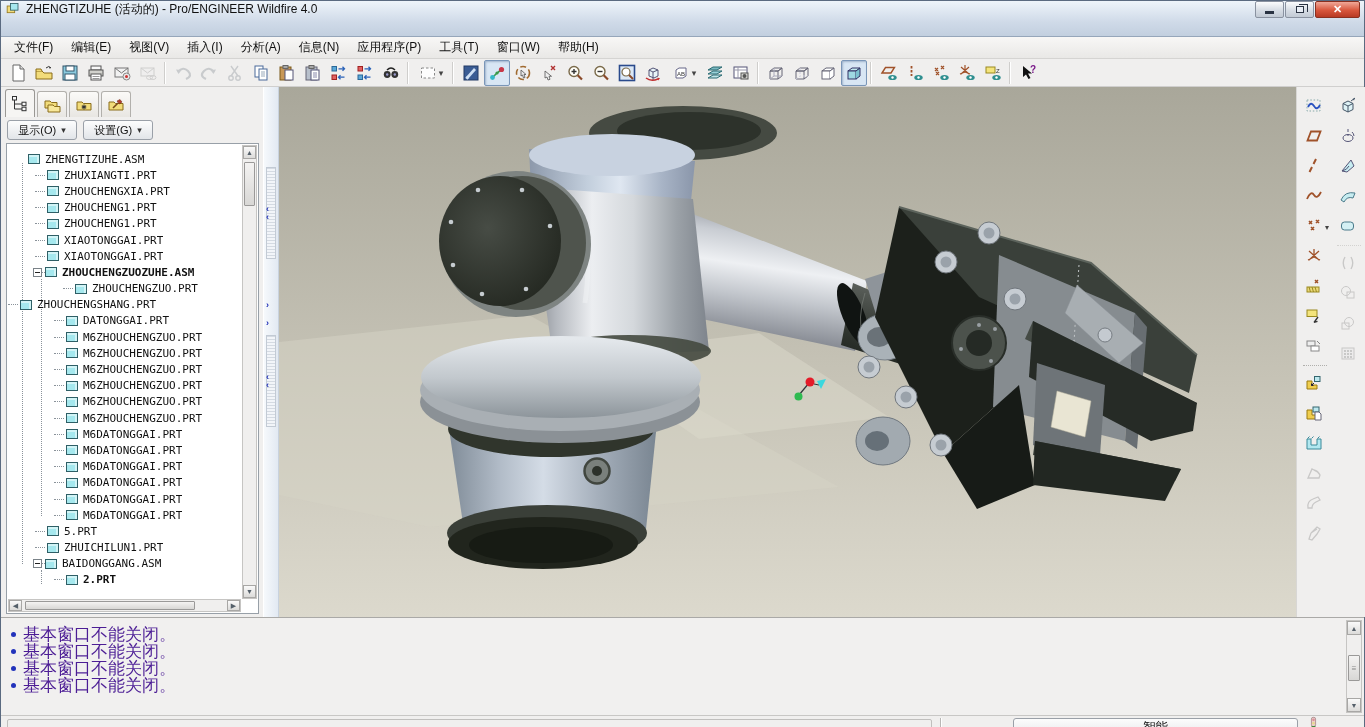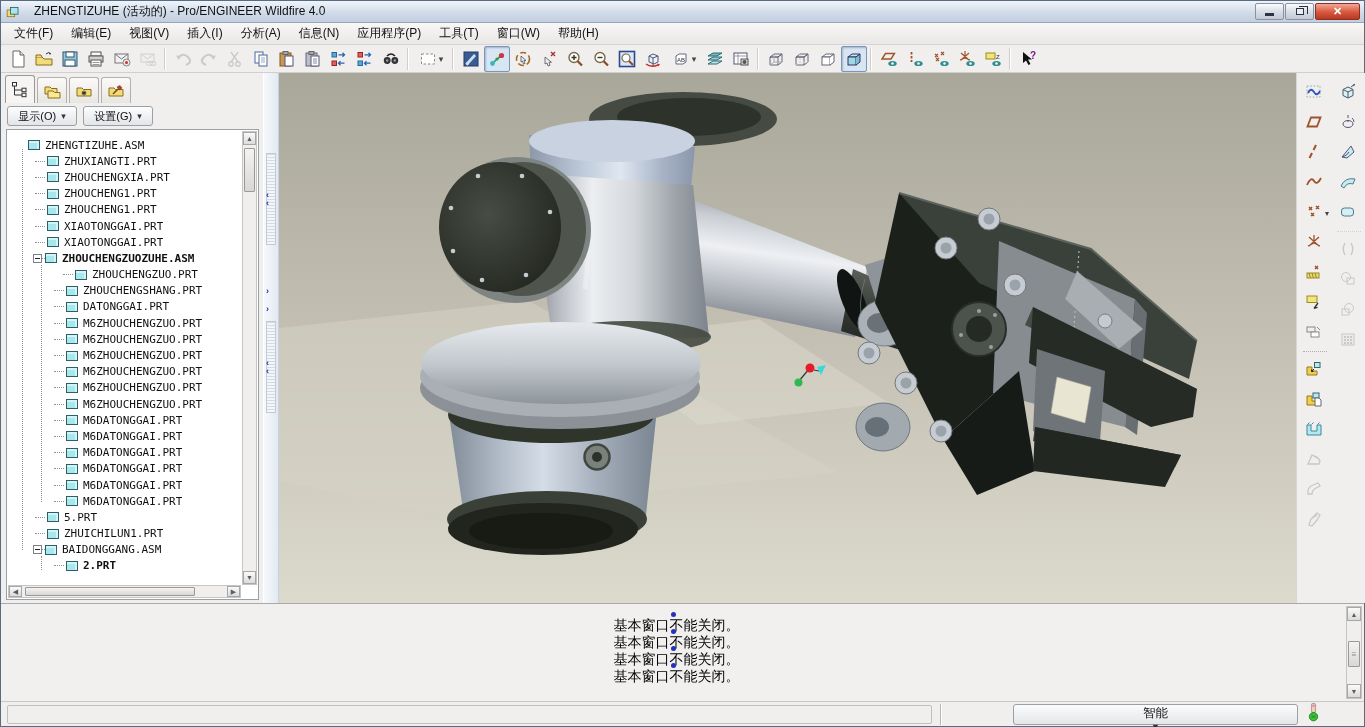--- a/index.html
+++ b/index.html
@@ -1,21 +1,21 @@
 <!DOCTYPE html>
 <html><head>
 <meta charset="utf-8">
 <style>
   * { margin:0; padding:0; box-sizing:border-box; }
   html,body { width:1365px; height:727px; overflow:hidden; }
   body { font-family:"Liberation Sans", sans-serif; font-size:12px; color:#111; background:#f0efee; }
   .window { width:1365px; height:727px; position:relative; border:1px solid #5a6a80; display:flex; flex-direction:column; background:#f0efee; }
 
   
-  .titlebar { height:22px; background:linear-gradient(#eef4fa, #cfdae8 60%, #c2cfdf); border-bottom:1px solid #96a6ba; display:flex; align-items:center; padding:0 4px; flex:0 0 auto;gap:8px; }
+  .titlebar { height:36px; background:linear-gradient(#eef4fa, #cfdae8 60%, #c2cfdf); border-bottom:1px solid #96a6ba; display:flex; padding:0 4px; flex:0 0 auto; }
   .titlebar .appicon { width:16px; height:14px; margin-right:5px; flex:0 0 auto; }
   .titlebar .ttext { flex:1; font-size:12px; color:#111; white-space:nowrap; overflow:hidden; }
   .winbtns { display:flex; gap:1px; }
   .wbtn { width:29px; height:17px; border:1px solid #8a92a0; border-radius:2px; background:linear-gradient(#fbfcfd,#d6dce4 55%,#c2cad4); display:flex; align-items:center; justify-content:center; cursor:default; }
   .wbtn.close { background:linear-gradient(#f0a898,#d8563c 55%,#b83a24); border-color:#8a3020; color:#fff; font-weight:bold; font-size:11px; width:45px; }
   .glyph-min { width:9px; height:3px; background:#2a3342; margin-top:6px; }
   .glyph-restore { width:8px; height:7px; border:1px solid #2a3342; position:relative; background:#e8edf4; }
   .glyph-restore::before { content:""; position:absolute; left:2px; top:-3px; width:8px; height:7px; border:1px solid #2a3342; border-bottom:none; border-left:none; }
 
   
@@ -79,21 +79,21 @@
   .righttb { width:70px; background:#f0efee; border-left:1px solid #d8d7d5; display:flex; padding-top:6px; flex:0 0 auto; }
   .rt-col { width:34px; display:flex; flex-direction:column; align-items:center; }
   .rbtn { width:28px; height:26px; margin-bottom:4px; display:flex; align-items:center; justify-content:center; border:1px solid transparent; border-radius:2px; position:relative; }
   .rbtn.grayed { opacity:.45; }
   .rbtn.dd::after { content:"▾"; font-size:8px; color:#444; position:absolute; right:-2px; top:9px; }
   .rbtn.septop { margin-top:7px; }
   .rbtn.septop::before { content:""; position:absolute; top:-6px; left:2px; width:24px; border-top:1px dotted #b0afac; }
 
   
   .messages { height:98px; background:#f1f0ef; border-top:1px solid #aaa9a7; position:relative; padding:8px 22px 0 10px; flex:0 0 auto; }
-  .msgrow { height:17px; display:flex; align-items:center; font-size:14px; color:#000000;flex-direction:column; }
+  .msgrow { height:17px; display:flex; align-items:center; font-size:17px; color:#4c1d95; }
   .msgrow .dot { width:5px; height:5px; border-radius:50%; background:#2233bb; margin-right:7px; flex:0 0 auto; }
   .msg-vscroll { right:2px; top:2px; bottom:2px; width:16px; }
   .msg-vscroll .sb-btn { position:absolute; left:0; width:14px; height:14px; }
   .msg-vscroll .sb-thumb { position:absolute; left:1px; width:12px; display:flex; align-items:center; justify-content:center; color:#888; font-size:8px; letter-spacing:0; }
 
   
   .statusbar { height:27px; background:#f0efee; border-top:1px solid #c8c7c5; display:flex; align-items:center; padding:0 6px; gap:8px; flex:1; }
   .status-field { width:925px; height:19px; background:#f0efee; border:1px solid #c0bfbd; border-radius:2px; flex:0 0 auto; }
   .status-sep { width:1px; height:21px; background:#b8b7b5; box-shadow:1px 0 0 #fff; }
   .status-spacer { width:56px; }
@@ -585,21 +585,21 @@
               <span class="expbox"></span>
               <span class="tico"></span>
               <span class="tlabel">ZHOUCHENGZUOZUHE.ASM</span>
             </div>
             <div class="trow prt" data-lvl="2" style="padding-left: 55px;">
               <span class="stub"></span>
 
               <span class="tico"></span>
               <span class="tlabel">ZHOUCHENGZUO.PRT</span>
             </div>
-            <div class="trow prt" data-lvl="2" style="padding-left: 46px;">
+            <div class="trow prt" data-lvl="2" style="">
               <span class="stub"></span>
 
               <span class="tico"></span>
               <span class="tlabel">ZHOUCHENGSHANG.PRT</span>
             </div>
             <div class="trow prt" data-lvl="2" style="padding-left: 46px;">
               <span class="stub"></span>
 
               <span class="tico"></span>
               <span class="tlabel">DATONGGAI.PRT</span>

